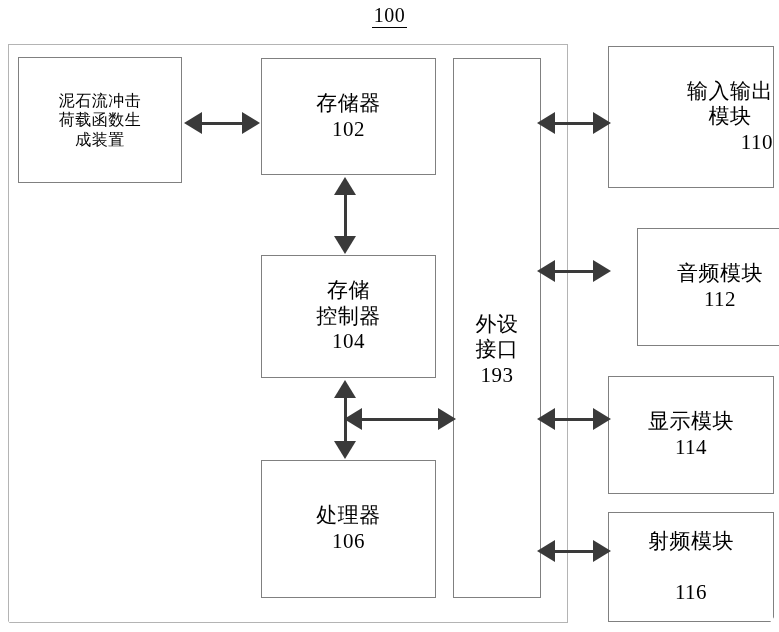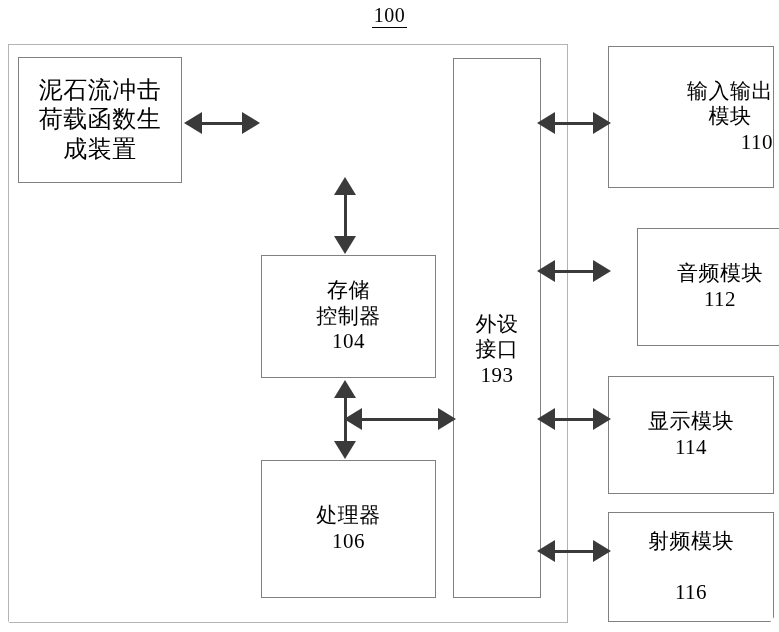--- a/index.html
+++ b/index.html
@@ -71,21 +71,21 @@
     letter-spacing: 0.5px;
   }
   .block .num {
     font-size: 21px;
     font-family: "Liberation Serif", "DejaVu Serif", serif;
     letter-spacing: 0.5px;
   }
 
   
   #blk-generator { left: 18px;  top: 57px;  width: 164px; height: 126px; }
-  #blk-generator .cn { font-size: 24px; }
+  #blk-generator .cn { font-size: 16px; }
 
   #blk-memory    { left: 261px; top: 58px;  width: 175px; height: 117px; }
   #blk-memctrl   { left: 261px; top: 255px; width: 175px; height: 123px; }
   #blk-processor { left: 261px; top: 460px; width: 175px; height: 138px; }
 
   #blk-periph    { left: 453px; top: 58px;  width:  88px; height: 540px; }
   #blk-periph .cn { font-size: 21px; margin-top: 44px; }
 
   #blk-io        { left: 608px; top: 46px;  width: 166px; height: 142px; align-items: flex-end; }
   #blk-audio     { left: 637px; top: 212px; width: 166px; height: 118px; margin-top: 16px; }
@@ -158,20 +158,24 @@
   </div>
 
   <div class="system-container"></div>
 
   <div class="block" id="blk-generator">
     <div class="cn">泥石流冲击
 荷载函数生
 成装置</div>
   </div>
 
+  <div class="block" id="blk-memory">
+    <div class="cn">存储器</div>
+    <div class="num">102</div>
+  </div>
 
   <div class="block" id="blk-memctrl">
     <div class="cn">存储
 控制器</div>
     <div class="num">104</div>
   </div>
 
   <div class="block" id="blk-processor">
     <div class="cn">处理器</div>
     <div class="num">106</div>

